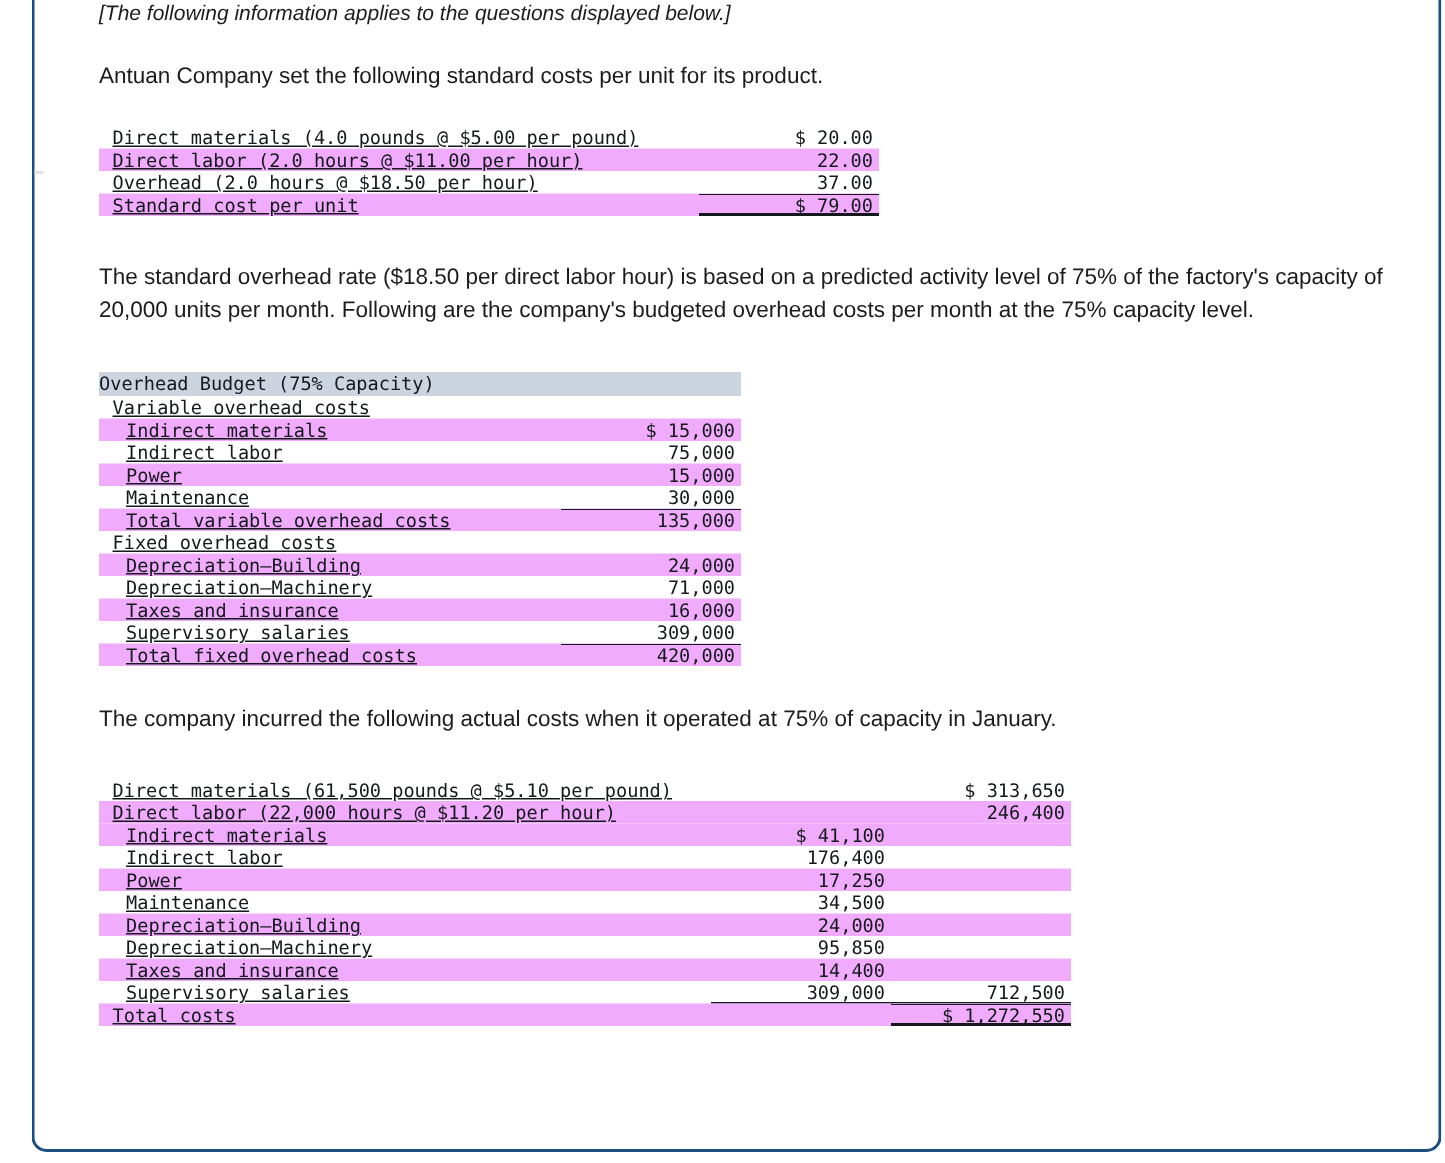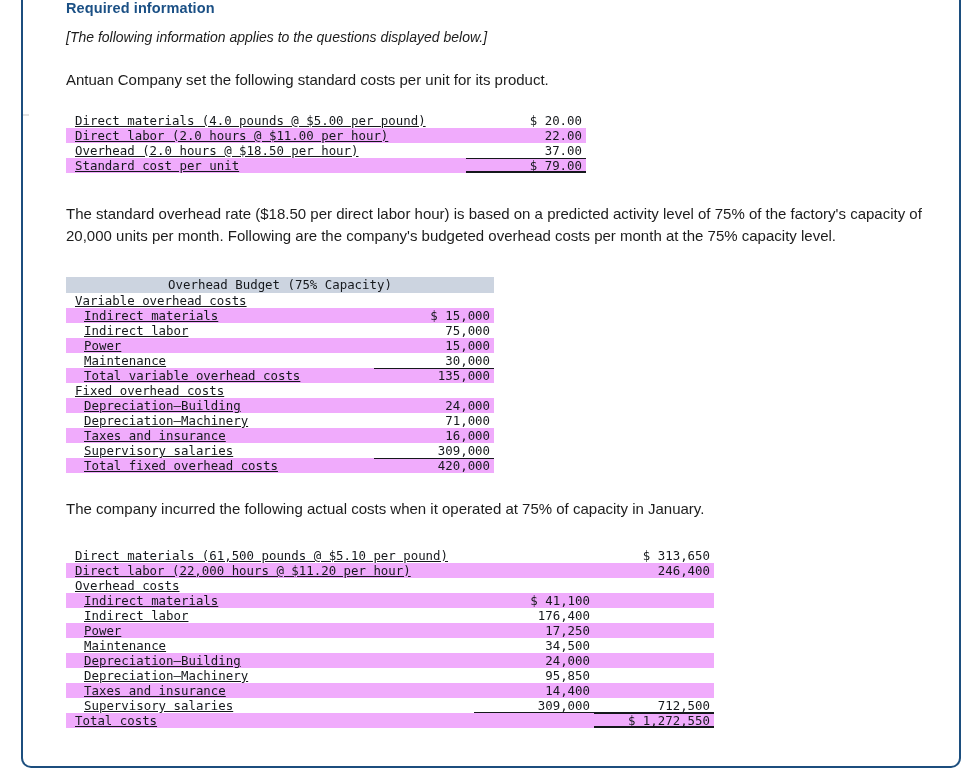--- a/index.html
+++ b/index.html
@@ -78,21 +78,21 @@
   .acct-table td {
     padding: 0;
     height: 15px;
     line-height: 15px;
     white-space: pre;
     vertical-align: middle;
   }
   .acct-table tr.stripe td { background: #f0abfc; }
   .acct-table tr.head td {
     background: #ccd4e0;
-    text-align: center;
+    text-align: left;
     height: 16px;
     line-height: 16px;
   }
   .acct-table td.lbl { text-align: left; text-decoration: underline; }
   .acct-table td.num { text-align: right; padding-right: 4px; }
   .lvl0 { padding-left: 9px !important; }
   .lvl1 { padding-left: 18px !important; }
 
   .rule-top   { box-shadow: inset 0 1px 0 0 #15181c; }
   .rule-dbl   { box-shadow: inset 0 1px 0 0 #15181c, inset 0 -3px 0 -1px #15181c; }
@@ -108,21 +108,20 @@
   .block-gap-4 { height: 28px; }
 </style>
 </head>
 <body>
 
 <div id="question-panel">
   <div id="panel-edge-tick"></div>
 
   <div id="content">
 
-    <div class="req-heading">Required information</div>
 
     <div class="applies-note">[The following information applies to the questions displayed below.]</div>
 
     <p class="para">Antuan Company set the following standard costs per unit for its product.</p>
 
     <table class="acct-table" id="table-standard-costs">
       <colgroup>
           <col style="width:400px">
           <col style="width:120px">
         </colgroup>
@@ -228,25 +227,20 @@
           <tr>
             <td class="lbl lvl0">Direct materials (61,500 pounds @ $5.10 per pound)</td>
             <td class="num"></td>
             <td class="num">$ 313,650</td>
           </tr>
           <tr class="stripe">
             <td class="lbl lvl0">Direct labor (22,000 hours @ $11.20 per hour)</td>
             <td class="num"></td>
             <td class="num">246,400</td>
           </tr>
-          <tr>
-            <td class="lbl lvl0">Overhead costs</td>
-            <td class="num"></td>
-            <td class="num"></td>
-          </tr>
           <tr class="stripe">
             <td class="lbl lvl1">Indirect materials</td>
             <td class="num">$ 41,100</td>
             <td class="num"></td>
           </tr>
           <tr>
             <td class="lbl lvl1">Indirect labor</td>
             <td class="num">176,400</td>
             <td class="num"></td>
           </tr>

